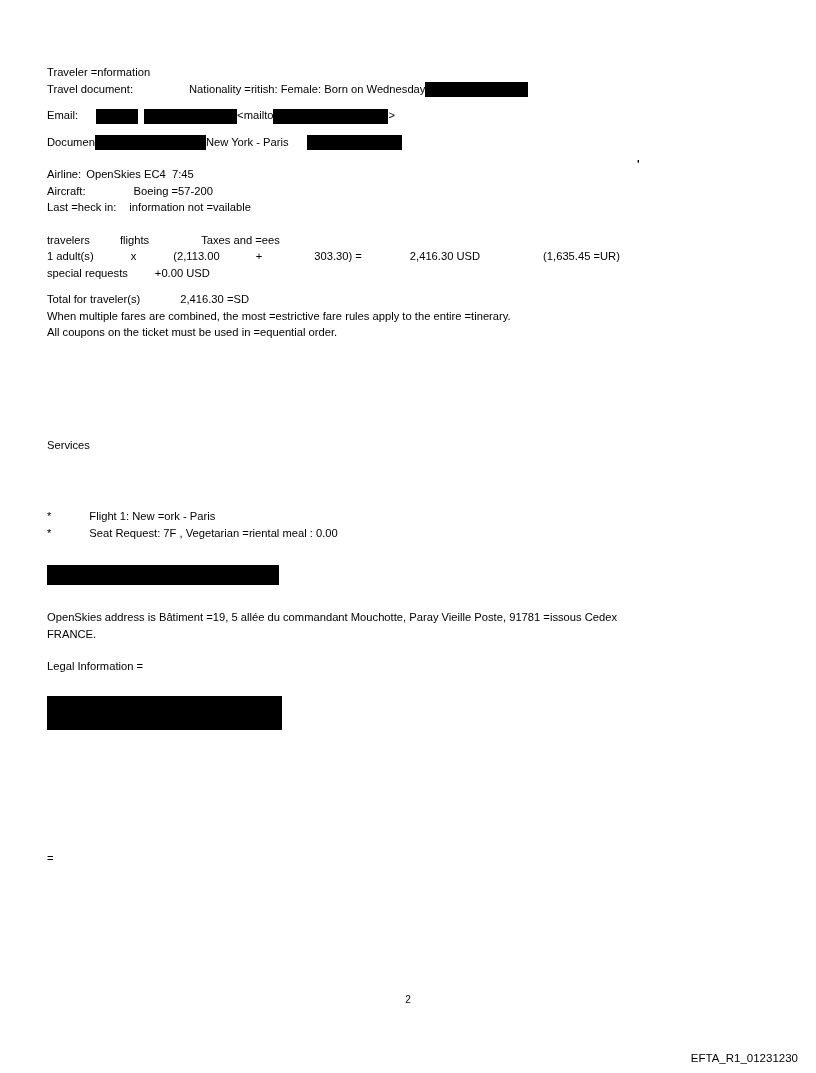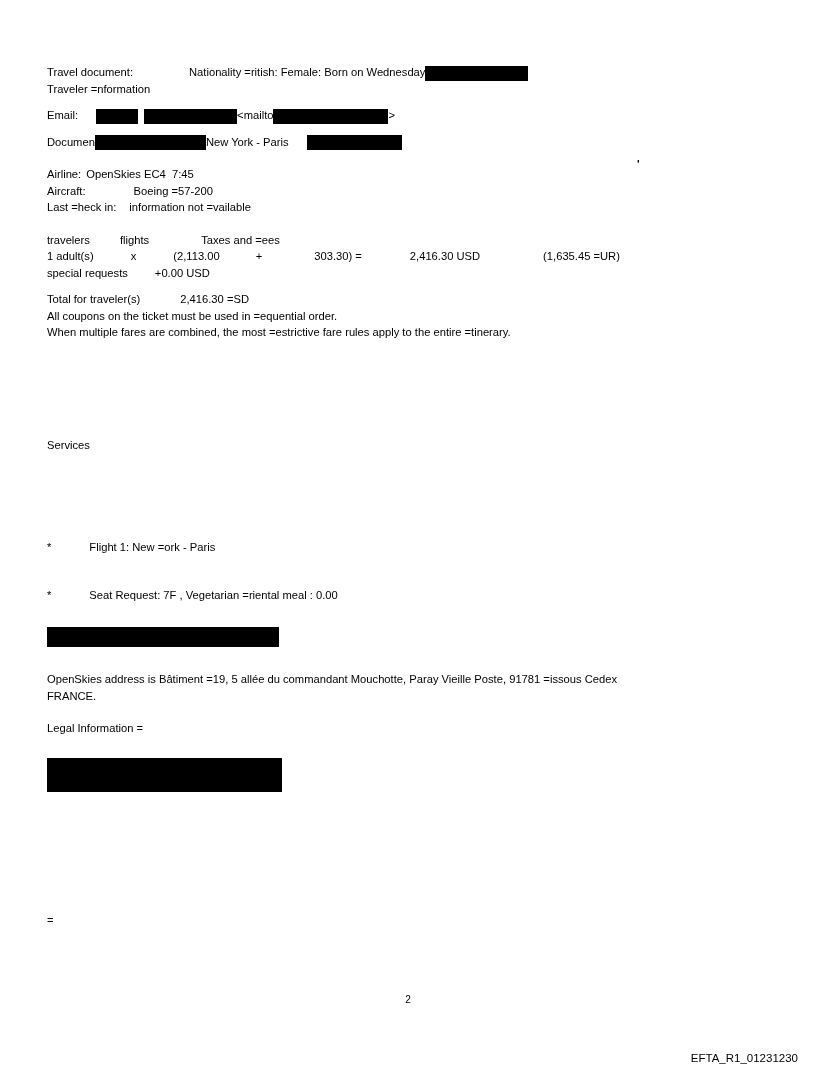--- a/index.html
+++ b/index.html
@@ -44,21 +44,21 @@
     display: inline-block;
     background: #000000;
     vertical-align: middle;
     height: 13px;
   }
   .redact-block {
     background: #000000;
     display: block;
   }
 
-  .bullet-row { white-space: pre; margin-top: 31px; }
+  .bullet-row { white-space: pre; }
 
   .footer-page {
     position: absolute;
     left: 0;
     top: 994px;
     width: 816px;
     text-align: center;
     font-size: 10px;
   }
   .footer-id {
@@ -77,23 +77,23 @@
     font-weight: bold;
   }
 </style>
 </head>
 <body>
 
 <div class="page">
 
   <div class="doc">
 
+    <div class="line">Traveler =nformation</div>
+
     <div class="line"><span>Travel document:</span><span style="display:inline-block;width:56px"></span><span>Nationality =ritish: Female: Born on Wednesday</span><span class="redact" style="width:103px;height:15px;margin-left:0px;"></span></div>
-
-    <div class="line">Traveler =nformation</div>
 
     <div class="spacer-sm"></div>
 
     <div class="line"><span>Email:</span><span style="display:inline-block;width:18px"></span><span class="redact" style="width:42px;height:15px;"></span><span style="display:inline-block;width:6px"></span><span class="redact" style="width:93px;height:15px;"></span><span>&lt;mailto</span><span class="redact" style="width:115px;height:15px;"></span><span>&gt;</span></div>
 
     <div class="spacer-sm"></div>
 
     <div class="line"><span>Documen</span><span class="redact" style="width:111px;height:15px;"></span><span>New York - Paris</span><span style="display:inline-block;width:18px"></span><span class="redact" style="width:95px;height:15px;"></span></div>
 
     <div class="spacer-md"></div>
@@ -109,22 +109,22 @@
     <div class="line"><span>travelers</span><span style="display:inline-block;width:30px"></span><span>flights</span><span style="display:inline-block;width:52px"></span><span>Taxes and =ees</span></div>
 
     <div class="line"><span>1 adult(s)</span><span style="display:inline-block;width:37px"></span><span>x</span><span style="display:inline-block;width:37px"></span><span>(2,113.00</span><span style="display:inline-block;width:36px"></span><span>+</span><span style="display:inline-block;width:52px"></span><span>303.30) =</span><span style="display:inline-block;width:48px"></span><span>2,416.30 USD</span><span style="display:inline-block;width:63px"></span><span>(1,635.45 =UR)</span></div>
 
     <div class="line"><span>special requests</span><span style="display:inline-block;width:27px"></span><span>+0.00 USD</span></div>
 
     <div class="spacer-sm"></div>
 
     <div class="line"><span>Total for traveler(s)</span><span style="display:inline-block;width:40px"></span><span>2,416.30 =SD</span></div>
 
+    <div class="line">When multiple fares are combined, the most =estrictive fare rules apply to the entire =tinerary.</div>
     <div class="line">All coupons on the ticket must be used in =equential order.</div>
-    <div class="line">When multiple fares are combined, the most =estrictive fare rules apply to the entire =tinerary.</div>
 
     <div class="spacer-xl"></div>
     <div style="height:38px"></div>
 
     <div class="line">Services</div>
 
     <div style="height:55px"></div>
 
     <div class="line bullet-row"><span>*</span><span style="display:inline-block;width:38px"></span><span>Flight 1: New =ork - Paris</span></div>
 

